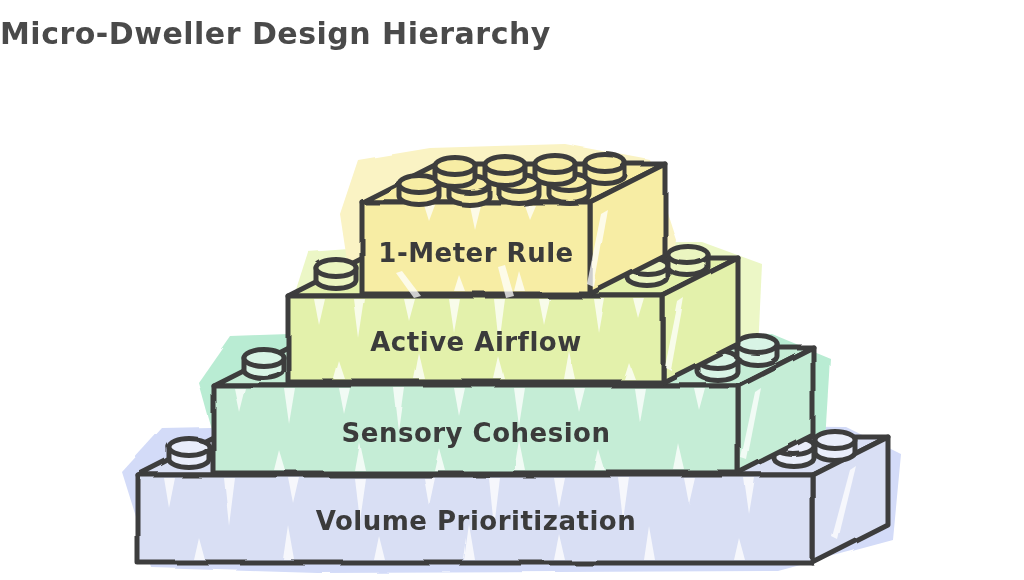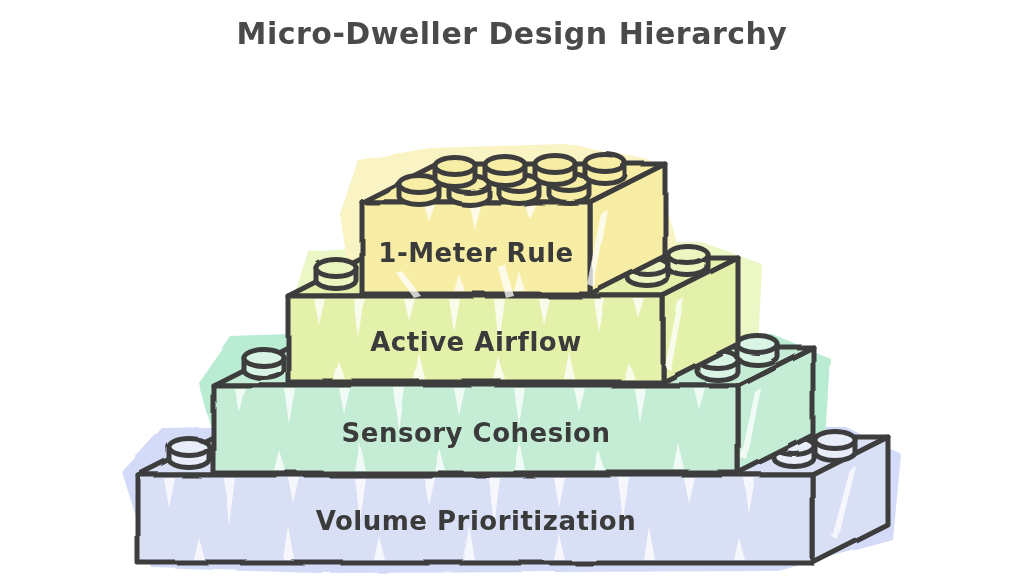--- a/index.html
+++ b/index.html
@@ -2,21 +2,21 @@
 <html style="--bg: #ffffff; --outline: #3d3d3d; --title: #4a4a4a; --label: #3b3b3b; --hl: #ffffff;"><head>
 <meta charset="utf-8">
 <style>
   html,body{margin:0;padding:0;background:#fff;}
   .stage{
     position:relative;width:1024px;height:580px;overflow:hidden;
     background:var(--bg,#fff);
     font-family:"DejaVu Sans","Liberation Sans",sans-serif;
   }
   .title{
-    position:absolute;top:16px;left:0;right:0;text-align:center;
+    position:absolute;top:16px;left:0;right:0;text-align:left;
     font-size:30px;font-weight:bold;letter-spacing:.5px;
     color:var(--title,#4a4a4a);
   }
   svg.scene{position:absolute;inset:0;}
   .ink{stroke:var(--outline,#3d3d3d);stroke-width:5;stroke-linejoin:round;stroke-linecap:round;}
   .glow{stroke:none;}
   .hl{fill:var(--hl,#fff);opacity:.75;stroke:none;}
   .brick-label{
     fill:var(--label,#3b3b3b);
     font-family:"DejaVu Sans","Liberation Sans",sans-serif;

